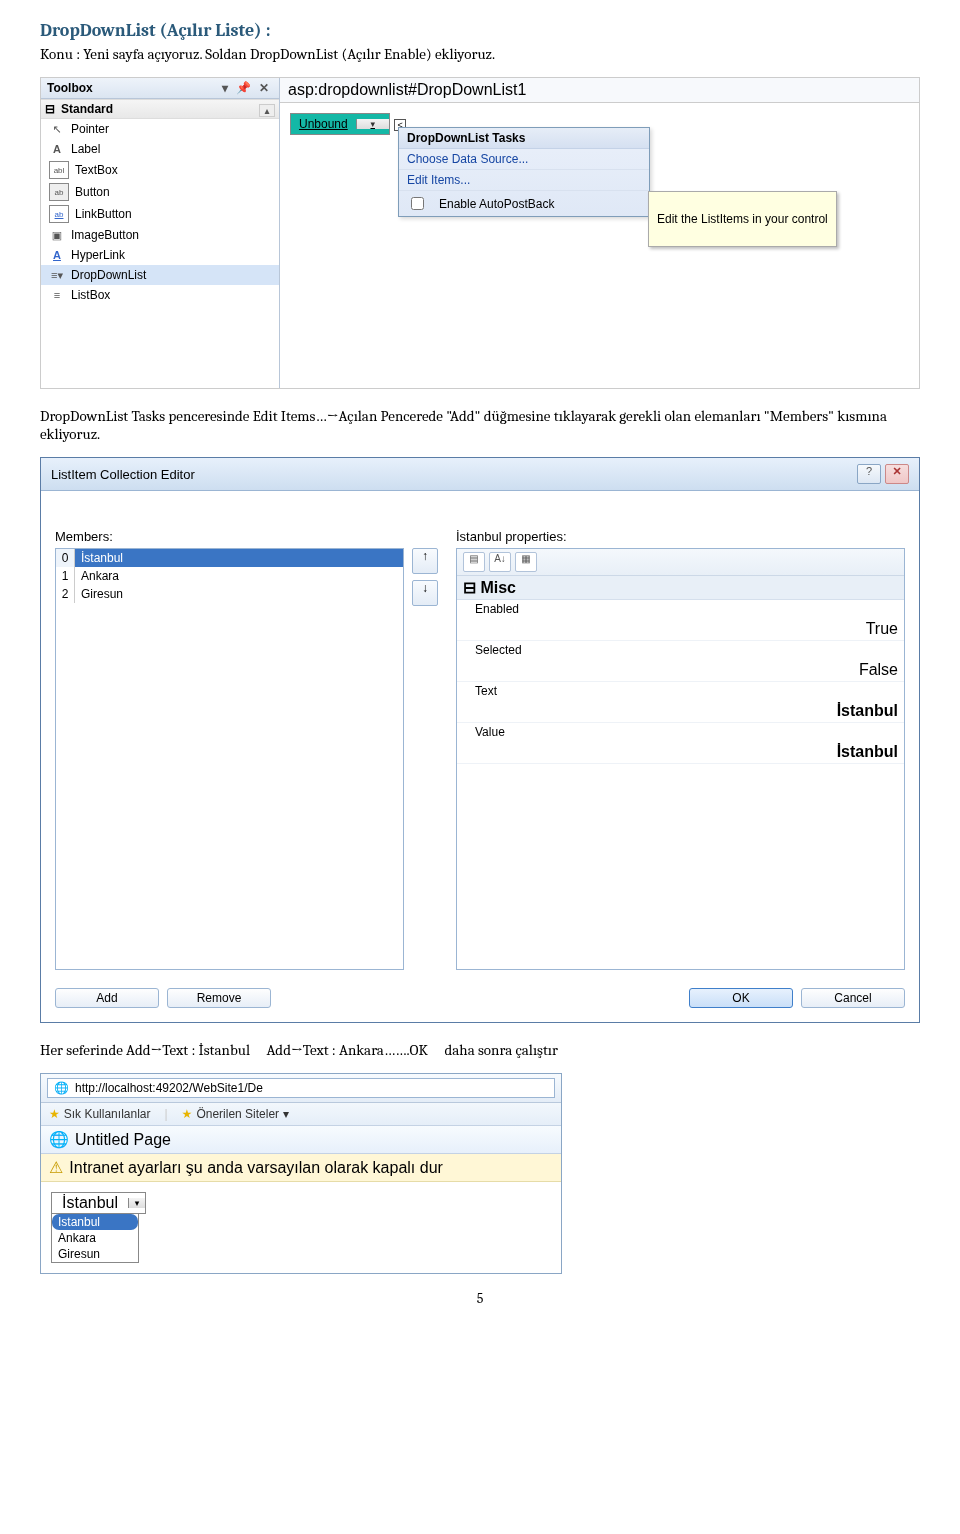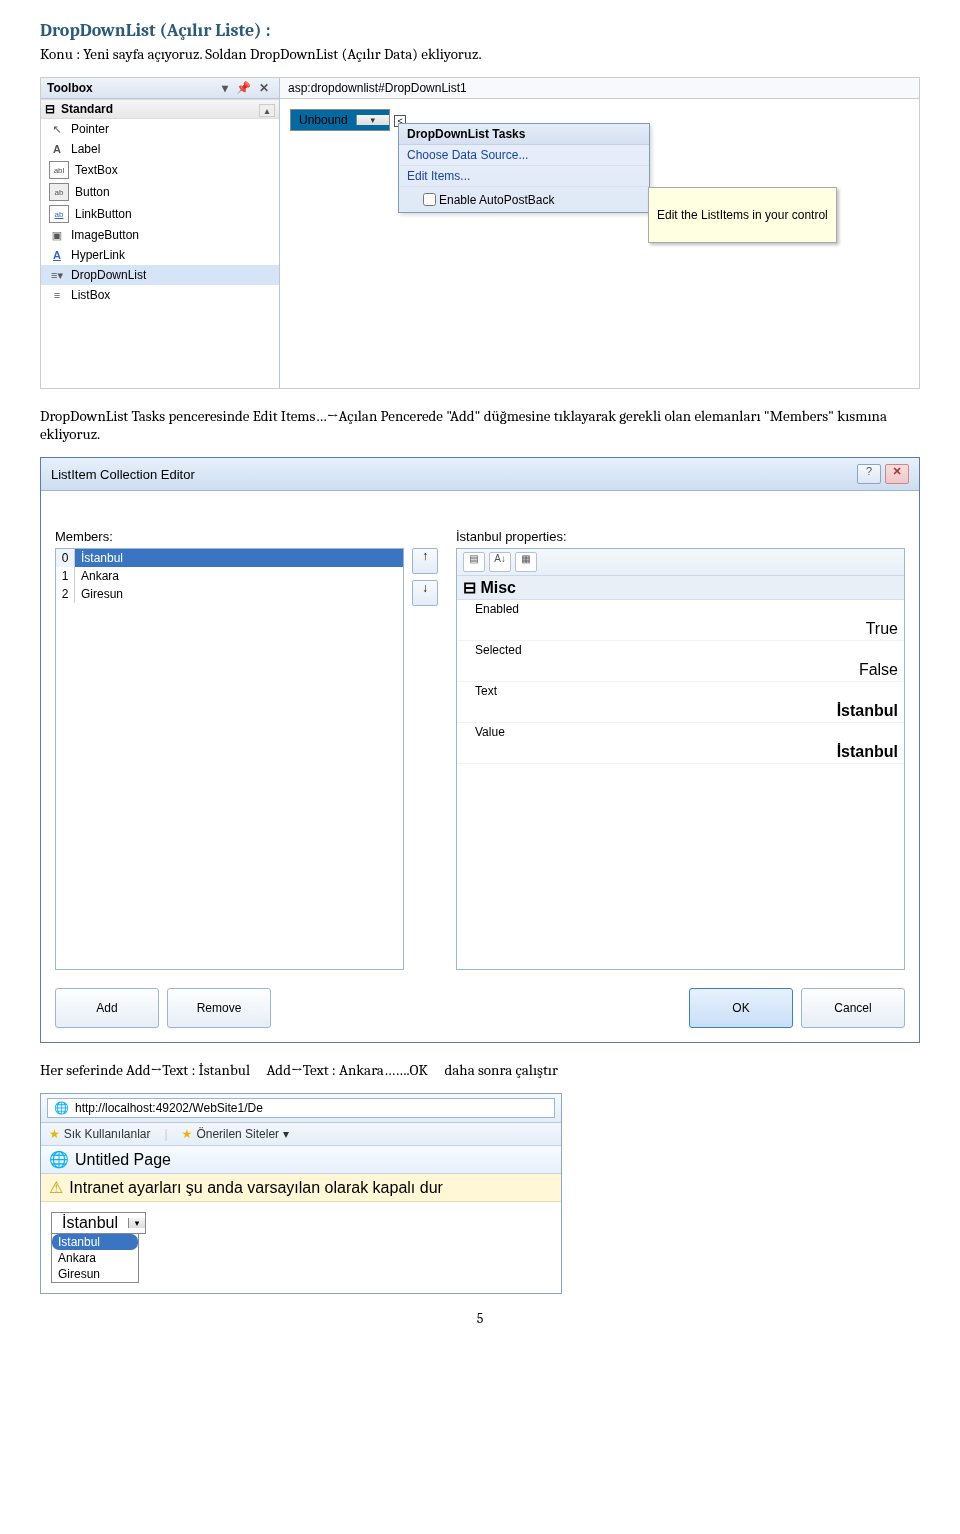--- a/index.html
+++ b/index.html
@@ -16,31 +16,31 @@
   .tb-row { display:flex; align-items:center; padding:2px 8px; gap:6px; }
   .tb-selected { background:#d5e4f7; }
   .tb-cat { background: linear-gradient(#f5f5f5,#e8e8e8); border-top:1px solid #ddd; border-bottom:1px solid #ddd; font-weight:bold; padding-left:4px; }
   .tb-icon { width:16px; height:16px; display:inline-flex; align-items:center; justify-content:center; font-size:11px; color:#555;}
   .sortbtn { position:absolute; right:4px; top:26px; width:14px; background:#eee; border:1px solid #ccc; text-align:center; font-size:10px; color:#555;}
   
   .designer { flex:1; background:#fff; position:relative; }
   .tabs { display:flex; border-bottom:1px solid #a8b7cb; background:linear-gradient(#f2f6fb,#e6ecf5); padding:4px 6px 0 6px; gap:2px;}
   .tab { padding:3px 10px; border:1px solid #a8b7cb; border-bottom:none; background:#eef3fa; border-radius:2px 2px 0 0; font-size:12px;}
   .tab.active { background:#fff; font-weight:bold;}
-  .bcrumb { padding:3px 8px; border-bottom:1px solid #ccc; background:#f7f9fc; font-size:12px;}
+  .bcrumb { padding:3px 8px; border-bottom:1px solid #ccc; background:#f7f9fc; font-size:16px;}
   .canvas { padding:10px; position:relative; height:220px;}
-  .ddl-ctrl { display:inline-flex; align-items:center; border:1px solid #888; background:#0369a1; padding:0; height:20px;}
+  .ddl-ctrl { display:inline-flex; align-items:center; border:1px solid #888; background:#14b8a6; padding:0; height:20px;text-decoration:underline;}
   .ddl-ctrl span { padding:0 8px;}
   .ddl-arrow { width:16px; text-align:center; border-left:1px solid #888; background:linear-gradient(#f4f4f4,#ddd); font-size:9px; color:#333;}
   .smartglyph { display:inline-block; width:10px; height:10px; border:1px solid #555; margin-left:1px; font-size:9px; line-height:10px; text-align:center; background:#fff;}
   .smartpanel { position:absolute; left:118px; top:24px; width:250px; border:1px solid #7f9db9; background:linear-gradient(#eaf0fa,#dfe8f6); box-shadow:2px 2px 4px rgba(0,0,0,0.15);}
   .smartpanel .sp-title { background:linear-gradient(#e6edf7,#d5e0f1); font-weight:bold; padding:3px 8px; border-bottom:1px solid #c4d2e7;}
   .smartpanel .sp-item { padding:3px 8px; color:#1646a3; border-bottom:1px solid #d8e1ef;}
   .smartpanel .sp-item a { color:#1646a3; text-decoration:none;}
-  .smartpanel .sp-check { padding:3px 20px; display:flex; align-items:center; gap:0;}
+  .smartpanel .sp-check { padding:3px 8px; display:flex; align-items:center; gap:12px;}
   .tooltip { position:absolute; left:368px; top:88px; background:#ffffe1; border:1px solid #aaa; padding:20px 8px; font-size:12px; box-shadow:2px 2px 3px rgba(0,0,0,0.25);}
   
   
   .ss2 { border:1px solid #5a7ca6; background:#fff; margin:10px 0 18px 0; font-family:"Segoe UI",Tahoma,sans-serif;}
   .ss2 .dlg-title { background:linear-gradient(#e7f0fb,#cddef0); padding:6px 10px; font-size:13px; border-bottom:1px solid #9bb5d3; display:flex; align-items:center;}
   .ss2 .dlg-title .sp { flex:1;}
   .dlg-title-btns { display:flex; gap:4px;}
   .dlg-btn { width:22px; height:18px; border:1px solid #8aa6c5; background:linear-gradient(#f6f9fc,#dde7f3); text-align:center; font-size:11px; color:#555; border-radius:2px;}
   .dlg-btn.close { color:#a33; font-weight:bold; background:linear-gradient(#f6dede,#f0c7c7); border-color:#c88;}
   .ss2-body { display:flex; padding:14px 14px 8px 14px;margin-top:24px;}
@@ -60,21 +60,21 @@
   .pg-toolbar { padding:3px 6px; border-bottom:1px solid #ccd8e7; background:linear-gradient(#f4f8fc,#e8eff7); display:flex; gap:4px;}
   .pg-tbtn { width:20px; height:18px; border:1px solid #b1c3da; background:#fff; font-size:10px; text-align:center; color:#555; border-radius:2px;}
   .pg-cat { background:#e8eff7; padding:2px 6px; font-weight:bold; border-bottom:1px solid #d5dfec; display:flex; gap:4px; align-items:center;}
   .pg-row { display:flex; border-bottom:1px solid #eef2f7;flex-direction:column;}
   .pg-name { width:48%; padding:2px 18px; font-size:12px;}
   .pg-val { flex:1; padding:2px 6px; font-size:16px;text-align:right;}
   .pg-val.bold { font-weight:bold;}
   .ss2-btns { padding: 10px 14px 14px 14px; display:flex; }
   .btnrow-left { display:flex; gap:8px; }
   .btnrow-right { margin-left:auto; display:flex; gap:8px;}
-  .winbtn { min-width:86px; padding:12px 8px; font-size:12px; border:1px solid #9bb5d3; border-radius:3px; background:linear-gradient(#fefefe,#e7eef7); text-align:center;}
+  .winbtn { min-width:86px; padding:2px 8px; font-size:12px; border:1px solid #9bb5d3; border-radius:3px; background:linear-gradient(#fefefe,#e7eef7); text-align:center;}
   .winbtn.primary { border:1px solid #3f7fca; background:linear-gradient(#e7f1fd,#c9dff8);}
   
   
   .ss3 { border:1px solid #8aa6c5; width: 520px; margin: 12px 0; font-family:"Segoe UI",Tahoma,sans-serif;}
   .addrbar { background:linear-gradient(#f7fbfe,#e4edf7); padding:4px 6px; display:flex; align-items:center; gap:6px; border-bottom:1px solid #b8c8dc;}
   .addrbox { flex:1; border:1px solid #9bb5d3; background:#fff; padding:2px 6px; font-size:12px; display:flex; align-items:center; gap:6px;}
   .favbar { background:linear-gradient(#f2f7fc,#e5eef8); padding:4px 8px; display:flex; gap:14px; border-bottom:1px solid #c4d2e4; font-size:12px; align-items:center;}
   .favlink { display:flex; align-items:center; gap:4px; color:#333;}
   .pgt { background:linear-gradient(#f7fbfe,#e7f0fb); padding:4px 8px; border-bottom:1px solid #c4d2e4; display:flex; align-items:center; gap:6px;}
   .infobar { background:#fff7d6; padding:4px 8px; border-bottom:1px solid #e6dca8; display:flex; gap:6px; align-items:center;}
@@ -86,21 +86,21 @@
   .ddo-item { padding:1px 6px; font-size:12px;border-radius:7px;}
   .ddo-sel { background:#3a75c4; color:#fff;}
   
   .pagenum { text-align:center; font-size:14px; margin-top:16px;}
   .triangle-dn::before { content:"▾"; }
 </style>
 </head>
 <body>
 
 <h2 class="title">DropDownList (Açılır Liste) :</h2>
-<p class="para">Konu : Yeni sayfa açıyoruz. Soldan DropDownList (Açılır Data) ekliyoruz.</p>
+<p class="para">Konu : Yeni sayfa açıyoruz. Soldan DropDownList (Açılır Enable) ekliyoruz.</p>
 
 <div class="screenshot ss1">
   <div class="toolbox">
     <div class="tb-header">
       <span>Toolbox</span>
       <span class="spacer"></span>
       <span class="pin">▾</span>
       <span class="pin">📌</span>
       <span class="x">✕</span>
     </div>

